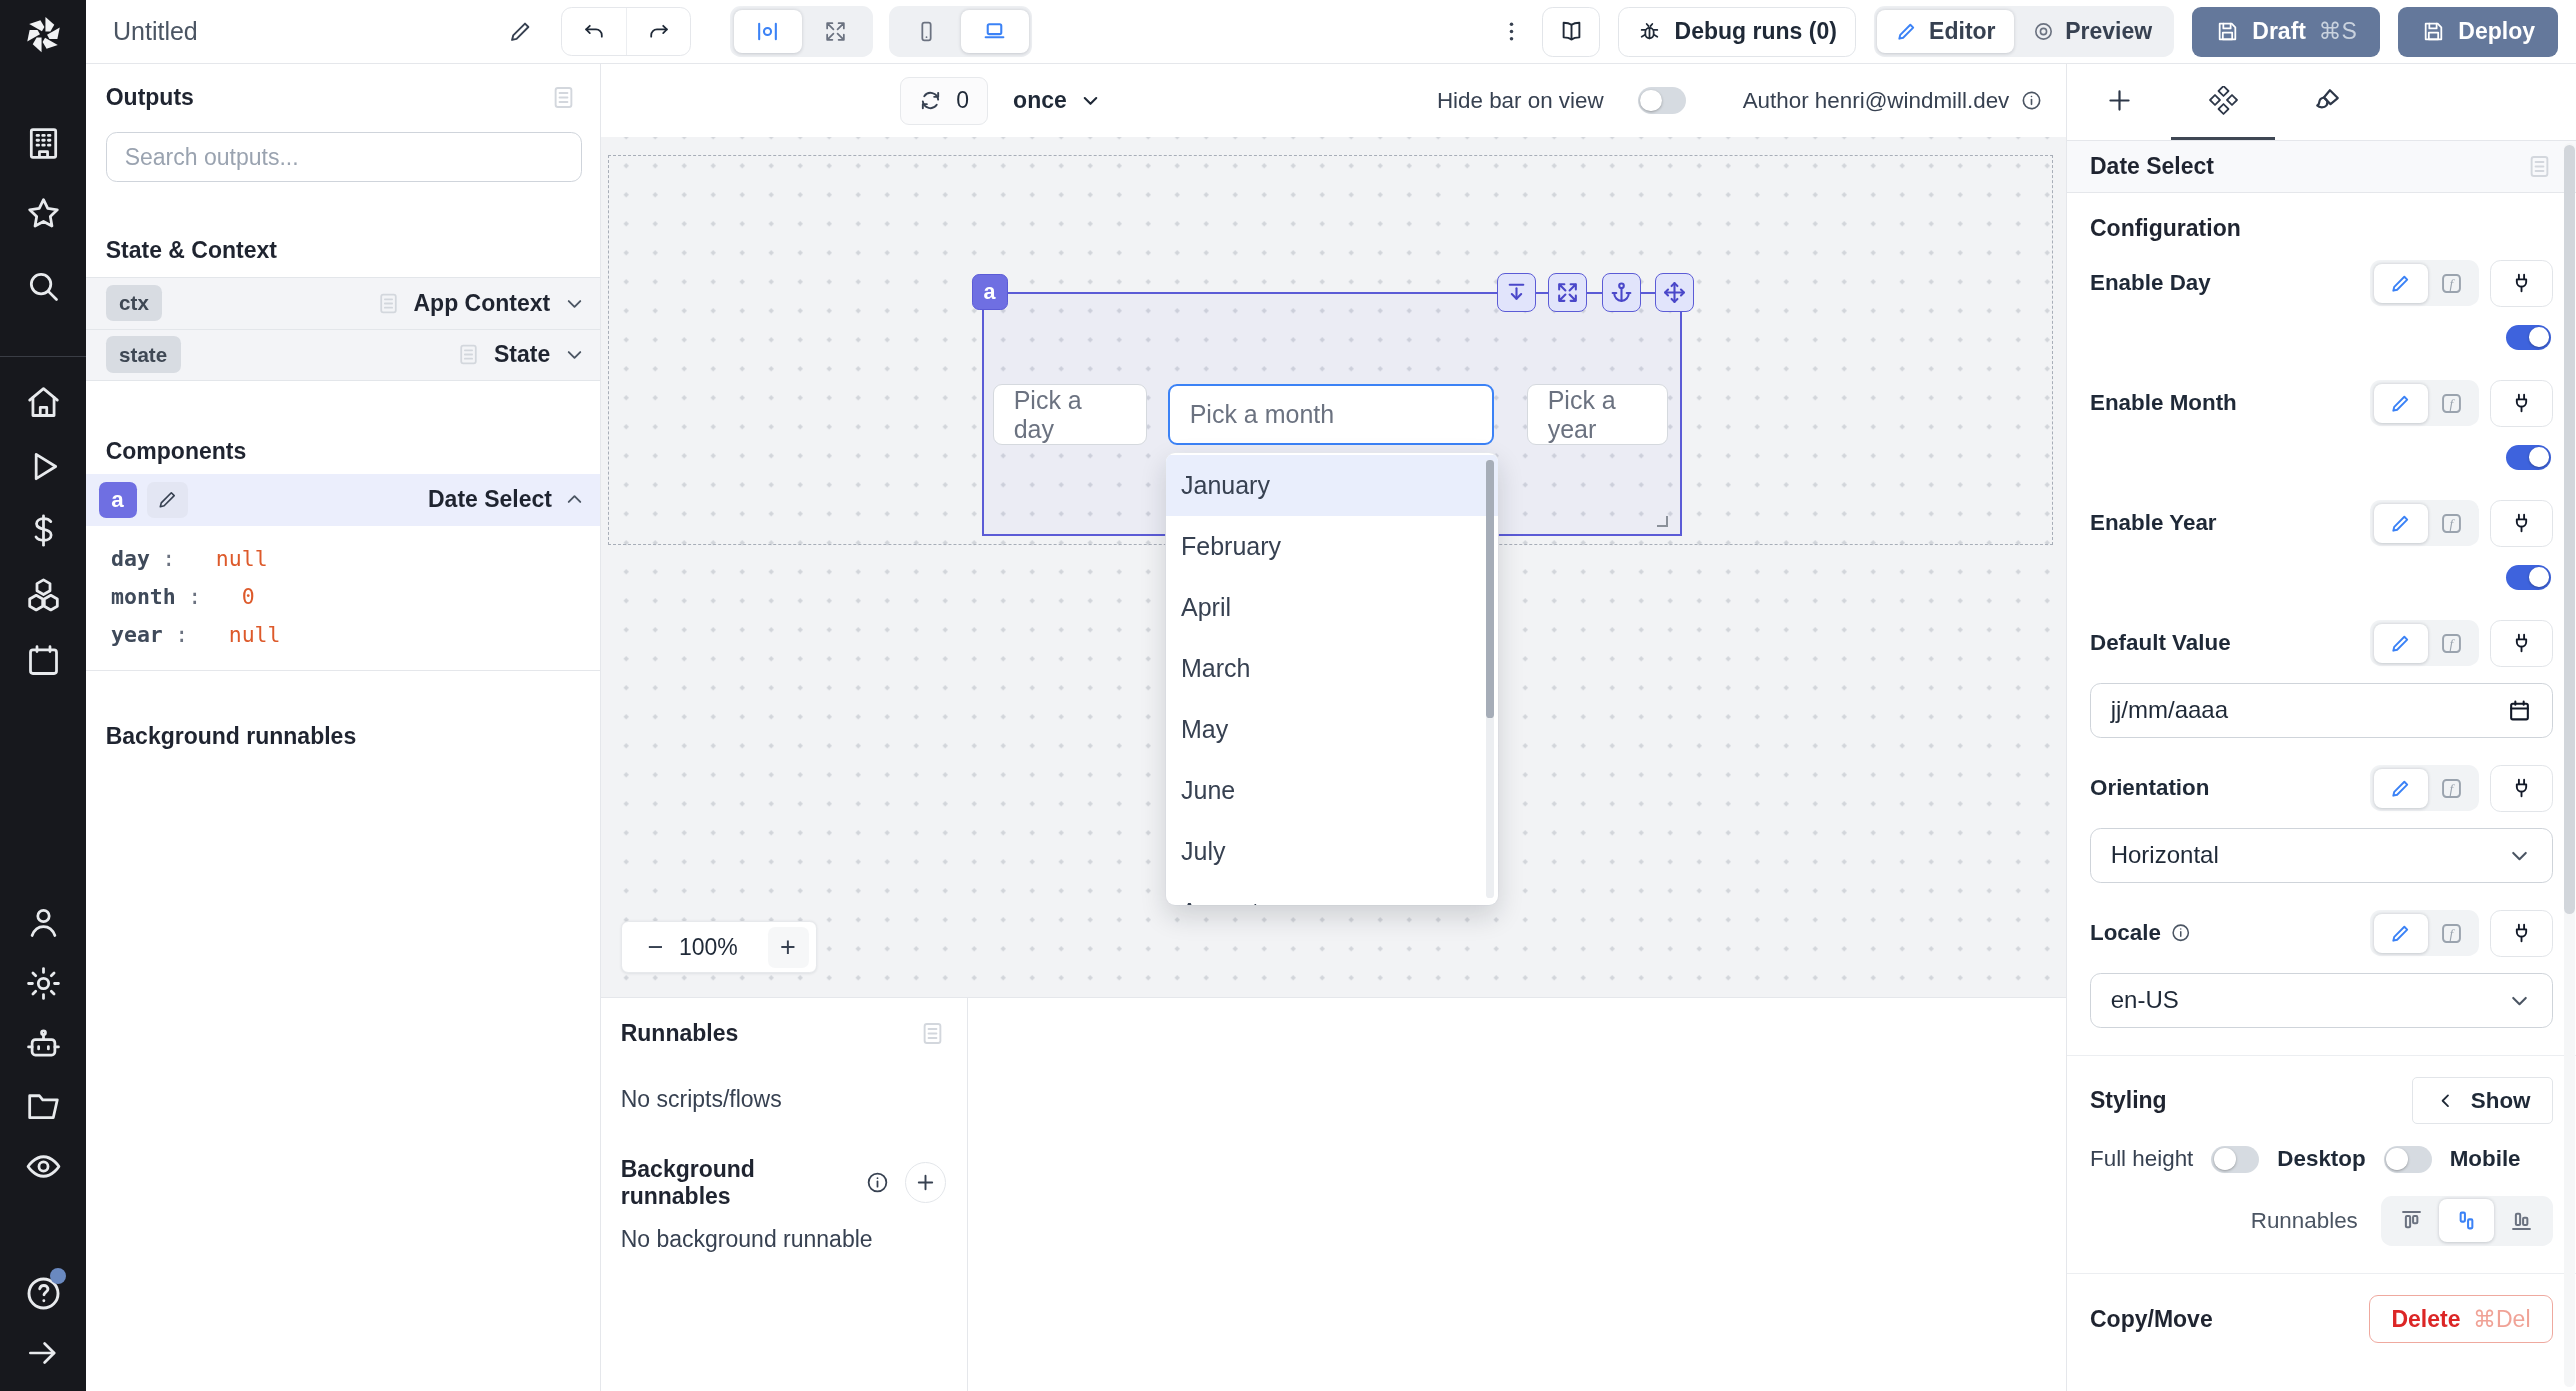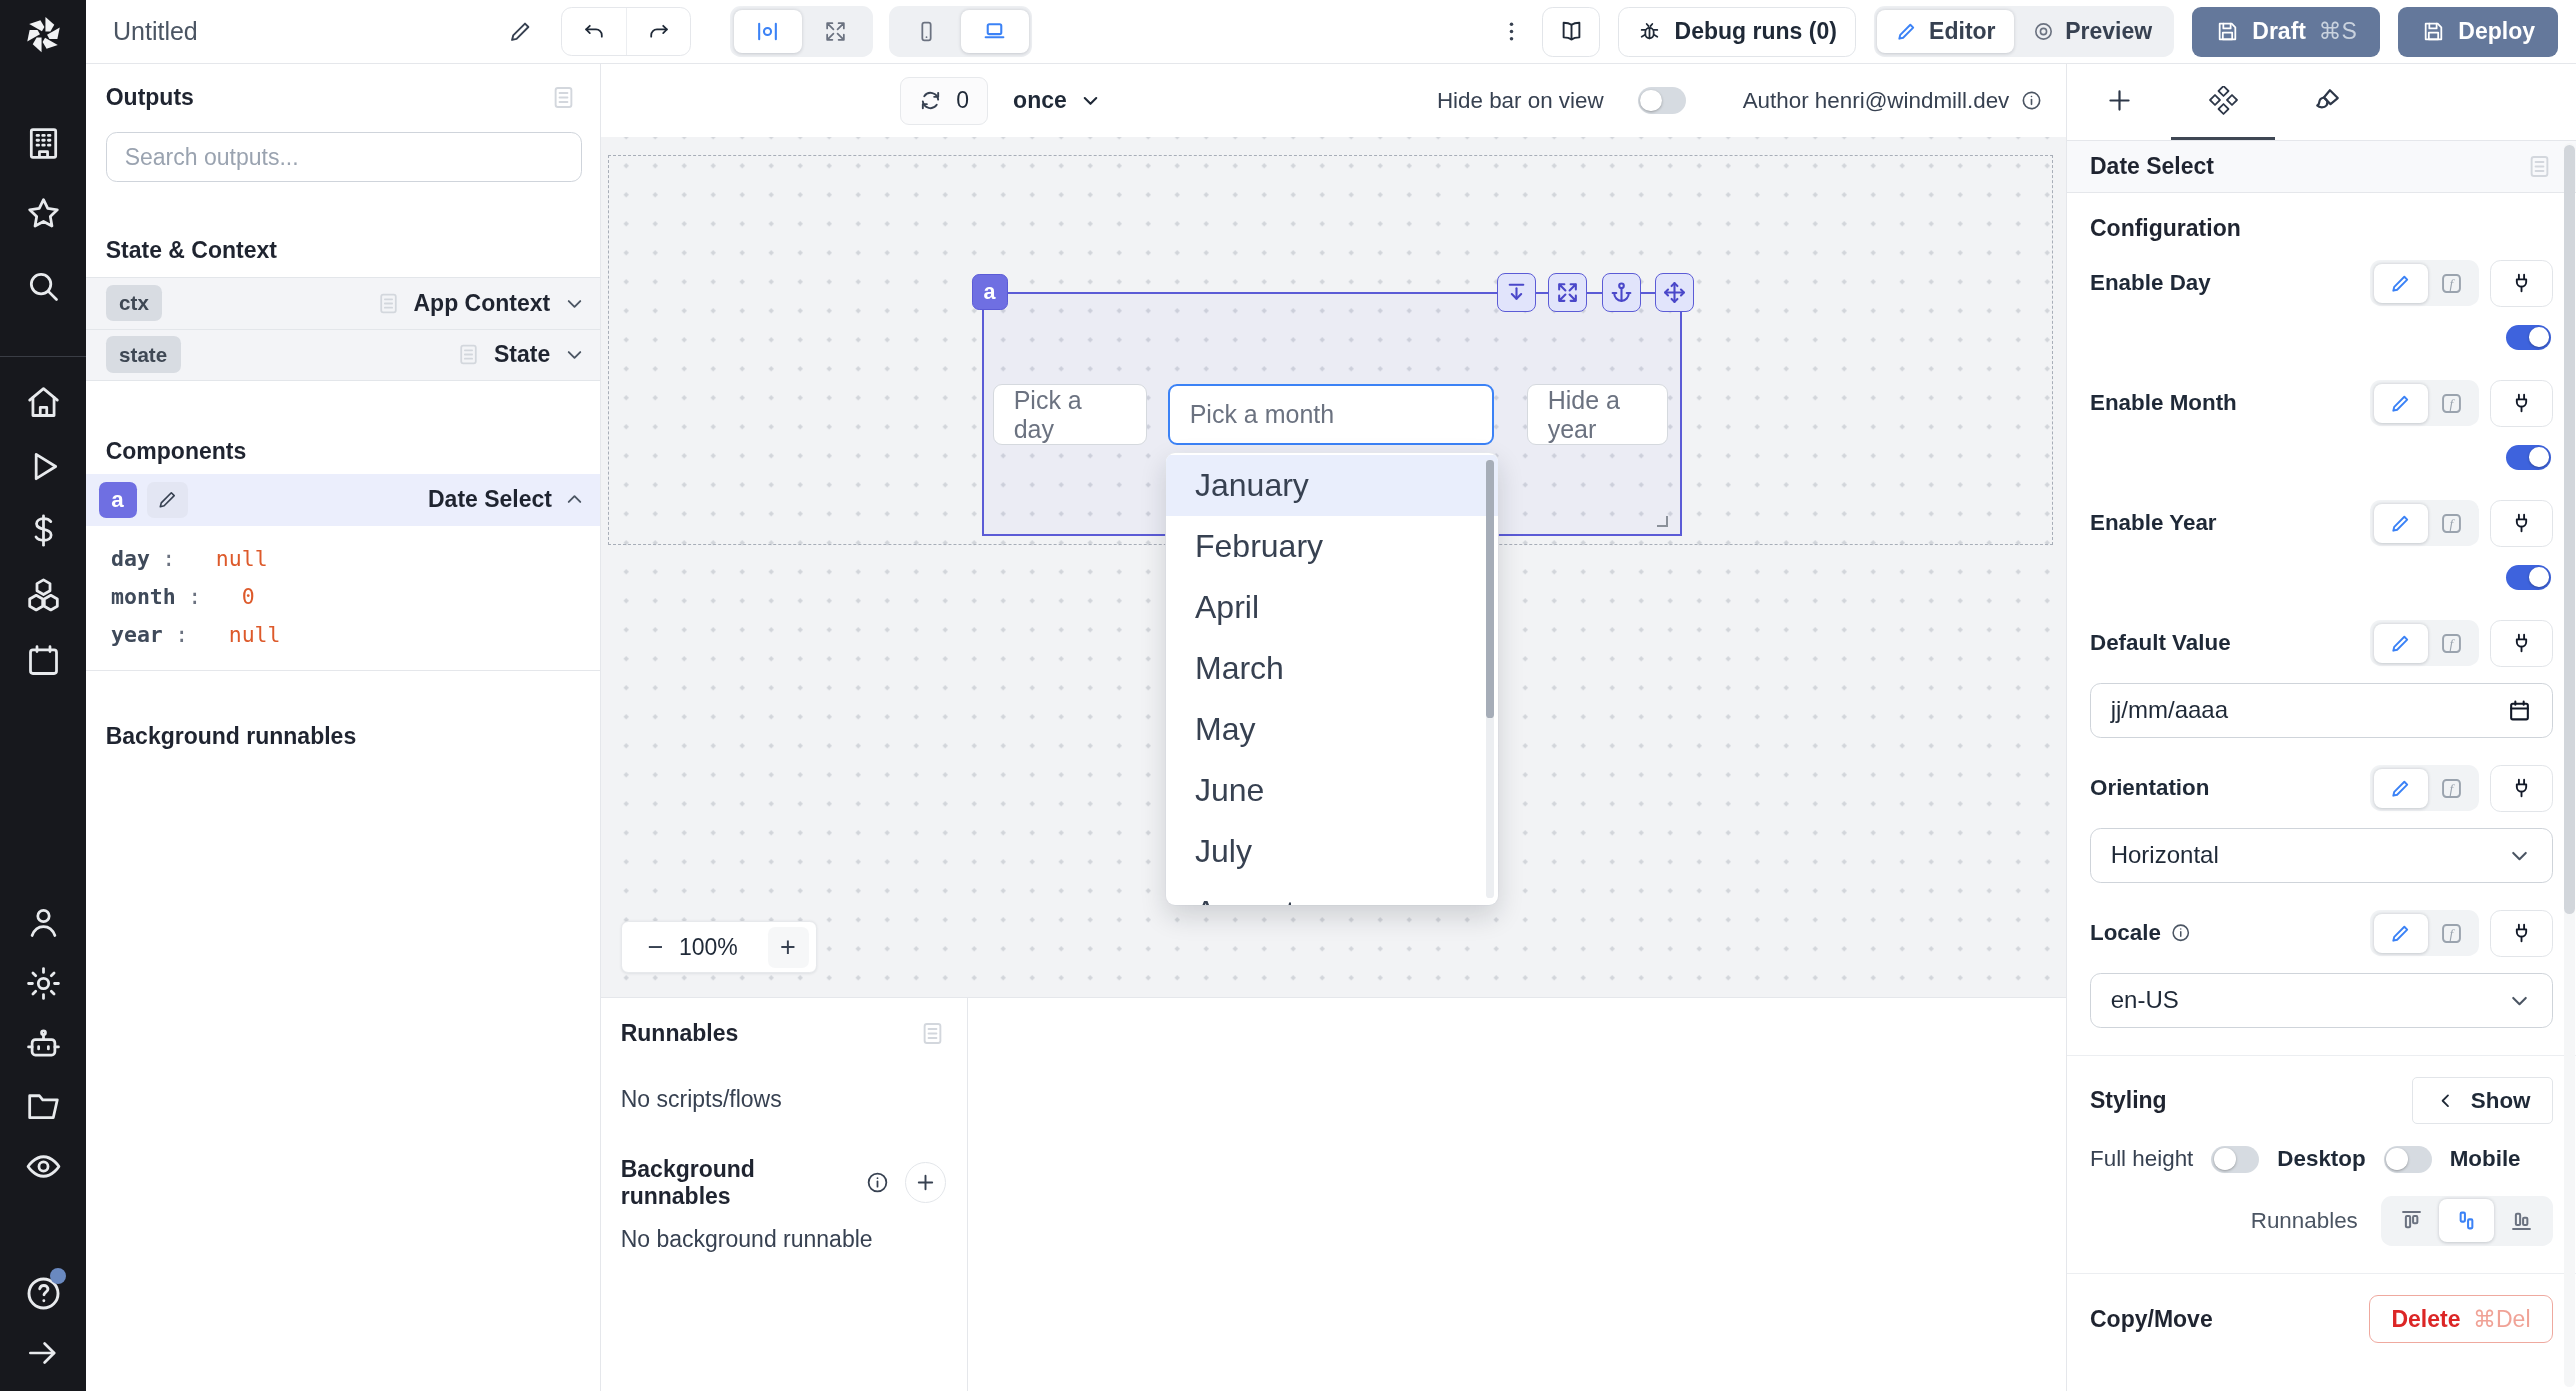--- a/index.html
+++ b/index.html
@@ -90,21 +90,21 @@
     display:flex; align-items:center; justify-content:center; z-index:5; }
   .sel-btn { position:absolute; top:-21.5px; width:39px; height:39px; border-radius:8px; background:#e1e4fb;
     border:1.8px solid #5b5bd6; color:#4a47c9; display:flex; align-items:center; justify-content:center; cursor:pointer; z-index:5; }
   .resize-corner { position:absolute; right:12.5px; bottom:7.2px; width:10.7px; height:10.7px;
     border-right:2.7px solid #8a9099; border-bottom:2.7px solid #8a9099; }
   .dc-input { position:absolute; top:90px; height:61px; background:#fff; border:1.3px solid #d5d9de;
     border-radius:9px; display:flex; align-items:center; padding:0 19.7px; font-size:25px; color:#6b7280; }
   .dc-input.focus { border:2.2px solid #3b82f6; }
   .dropdown { position:absolute; left:565px; top:316px; width:332px; height:452px; background:#fff;
     border-radius:9px; box-shadow:0 10.7px 27px rgba(16,24,40,.16), 0 0 0 0.9px #eceef2; overflow:hidden; z-index:8; }
-  .dd-item { height:61px; display:flex; align-items:center; padding-left:29px; font-size:32px; color:#374151; cursor:pointer; }
+  .dd-item { height:61px; display:flex; align-items:center; padding-left:15px; font-size:25px; color:#374151; cursor:pointer; }
   .dd-item.hl { background:#e9eefc; }
   .dd-track { position:absolute; right:4.5px; top:7.2px; width:7.2px; bottom:7.2px; background:#eceef1; border-radius:3.6px; }
   .dd-thumb { position:absolute; right:4.5px; top:7.2px; width:7.2px; height:258px; background:#a6adb8; border-radius:3.6px; }
   .zoombar { position:absolute; left:19.7px; top:784px; width:196px; height:52px; background:#fff;
     border:0.9px solid #e7e9ec; border-radius:7.2px; box-shadow:0 0.9px 2.7px rgba(16,24,40,.08);
     display:flex; align-items:center; padding:0 7.2px 0 18px; gap:7.2px; }
   .zoombar .zo { font-size:27px; color:#374151; background:none; border:none; cursor:pointer; width:32px; }
   .zoombar .zl { font-size:23px; color:#1f2937; flex:1; text-align:left; }
   .zoombar .zi { width:41px; height:41px; border-radius:7.2px; background:#f6f7f8; color:#374151;
     font-size:27px; border:none; cursor:pointer; }
@@ -556,21 +556,21 @@
             </svg>
         </button>
         <button class="sel-btn ic" style="left:671px">
           <svg width="25" height="25" viewBox="0 0 24 24" style="stroke-width:2">
               <path d="M12 3v18M3 12h18"></path>
               <path d="M9.2 5.8L12 3l2.8 2.8M9.2 18.2L12 21l2.8-2.8M5.8 9.2L3 12l2.8 2.8M18.2 9.2L21 12l-2.8 2.8"></path>
             </svg>
         </button>
         <div class="dc-input" style="left:9px;width:154px">Pick a day</div>
         <div class="dc-input focus" style="left:184px;width:326px">Pick a month</div>
-        <div class="dc-input" style="left:543px;width:141px">Hide a year</div>
+        <div class="dc-input" style="left:543px;width:141px">Pick a year</div>
         <div class="resize-corner"></div>
       </div>
 
       <div class="dropdown">
         <div style="padding-top:1.8px">
           <div class="dd-item hl">January</div>
           <div class="dd-item">February</div>
           <div class="dd-item">April</div>
           <div class="dd-item">March</div>
           <div class="dd-item">May</div>

